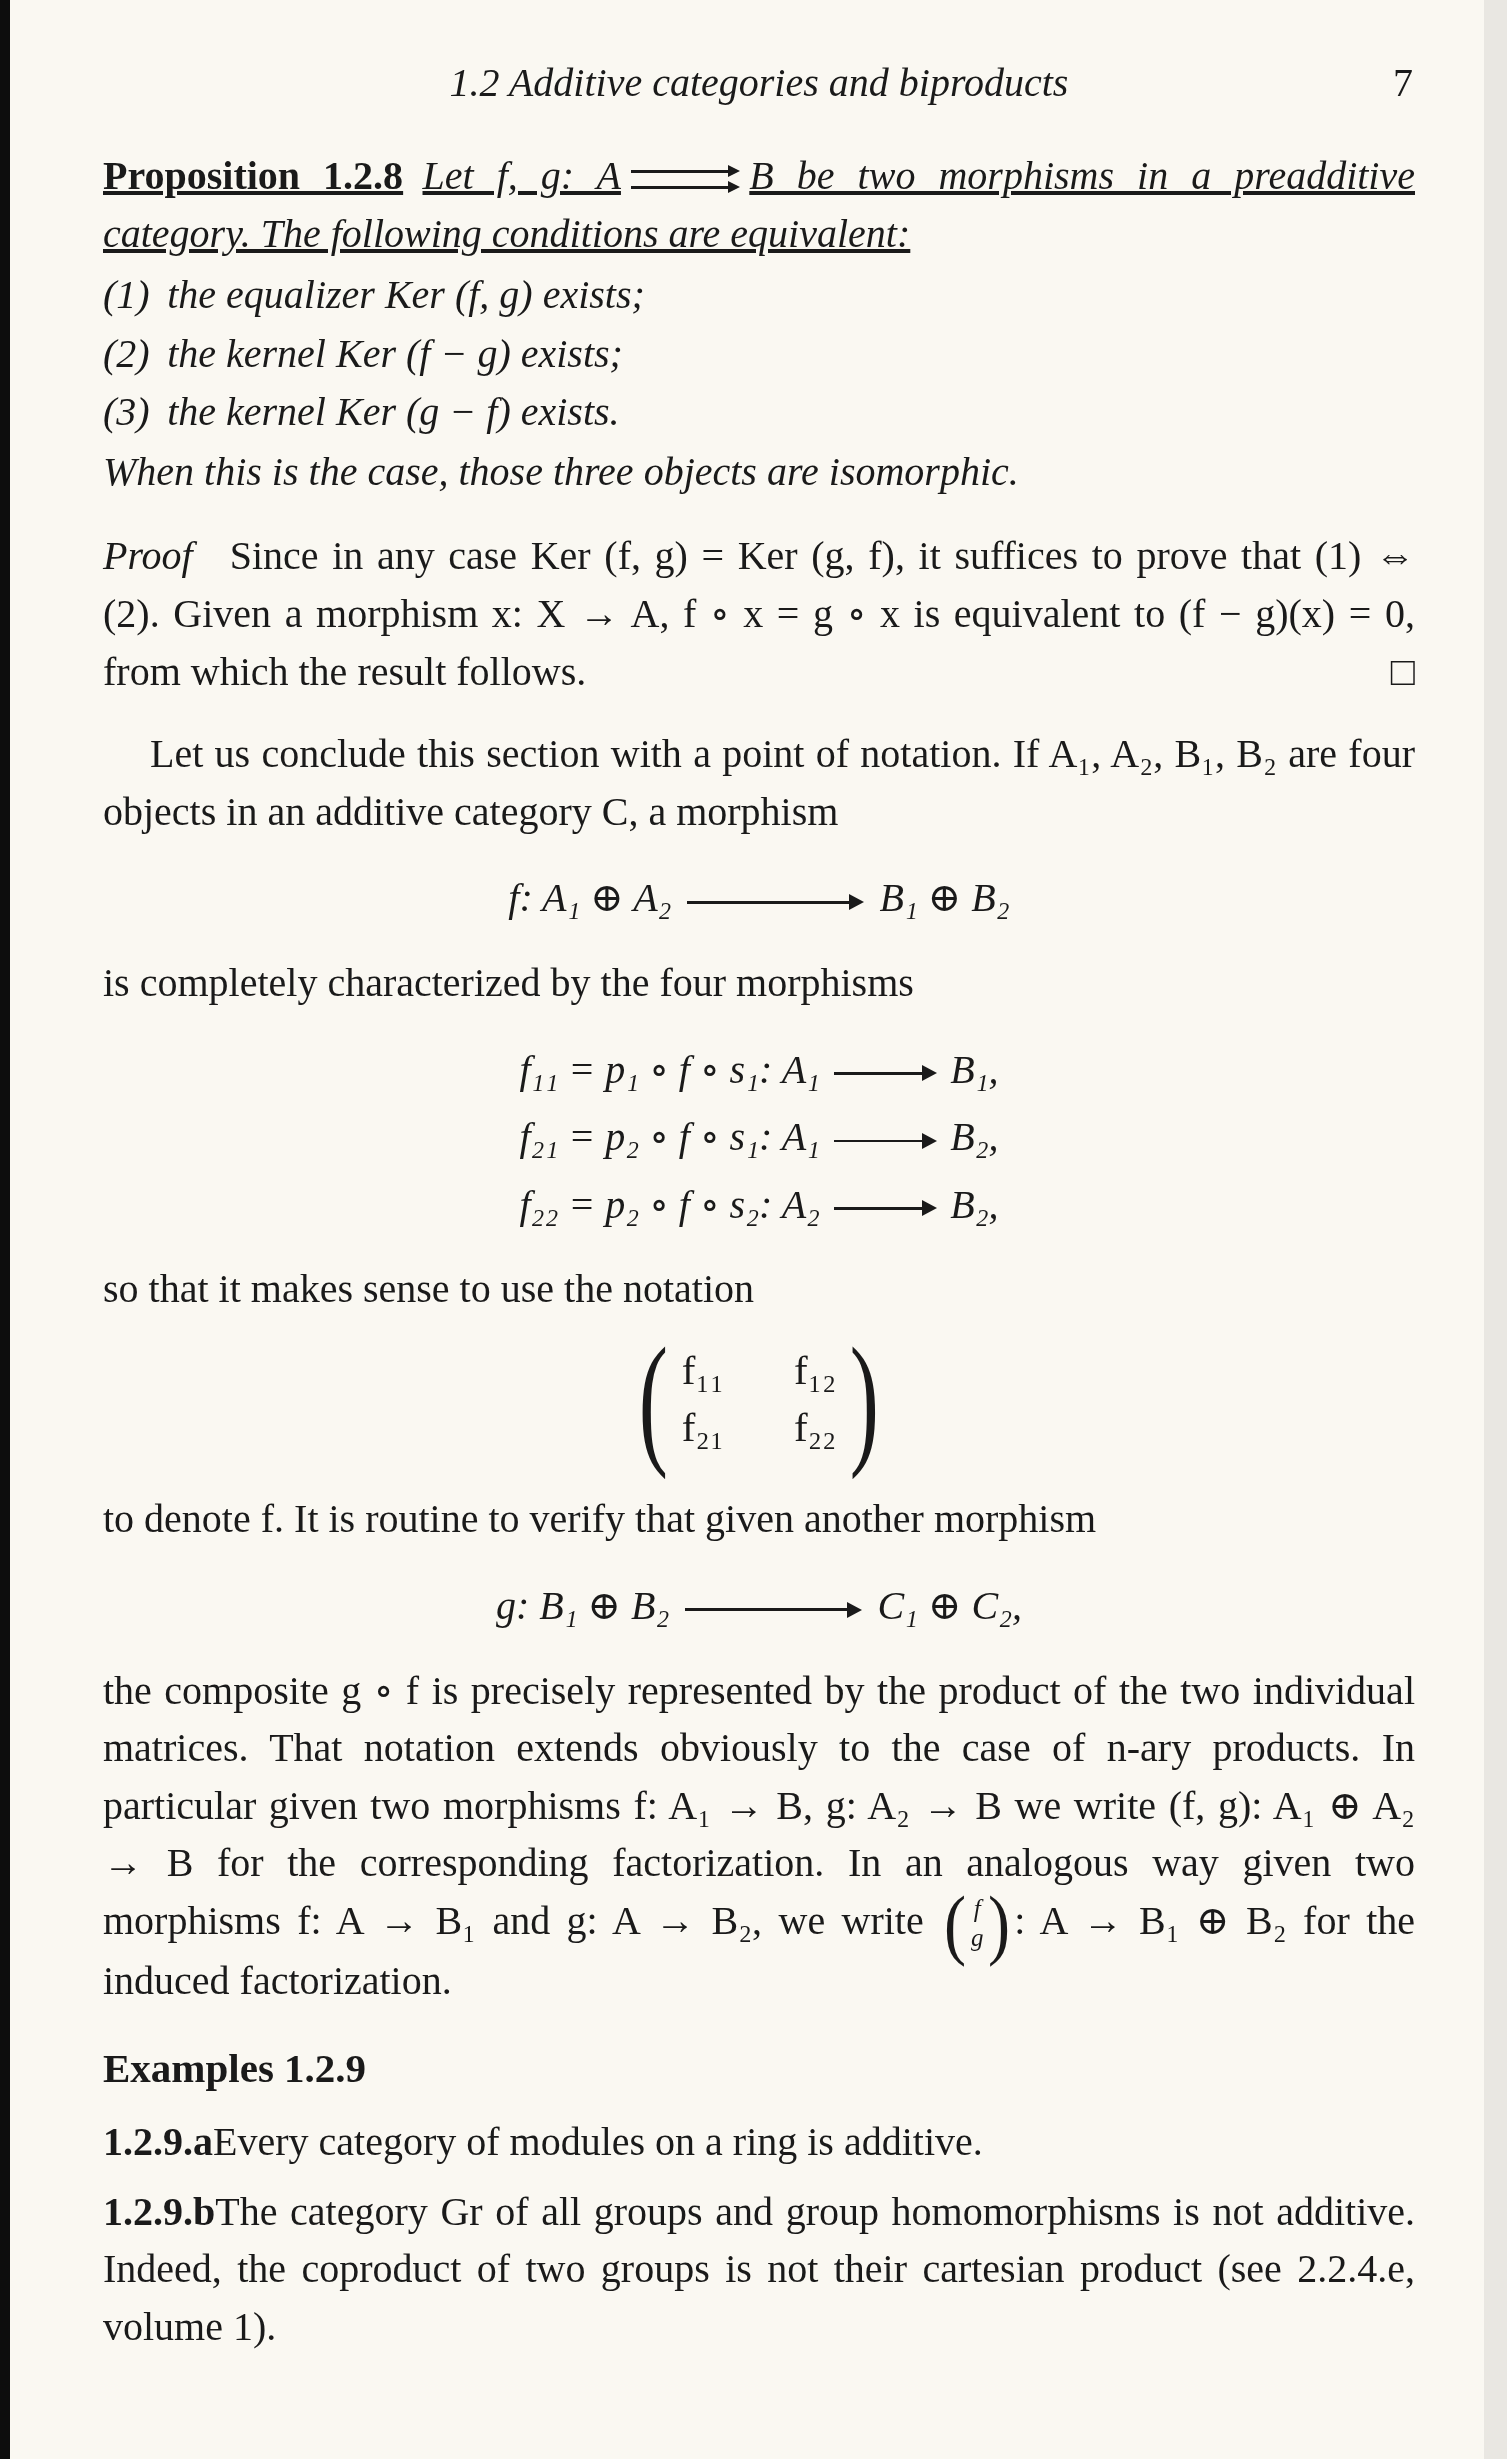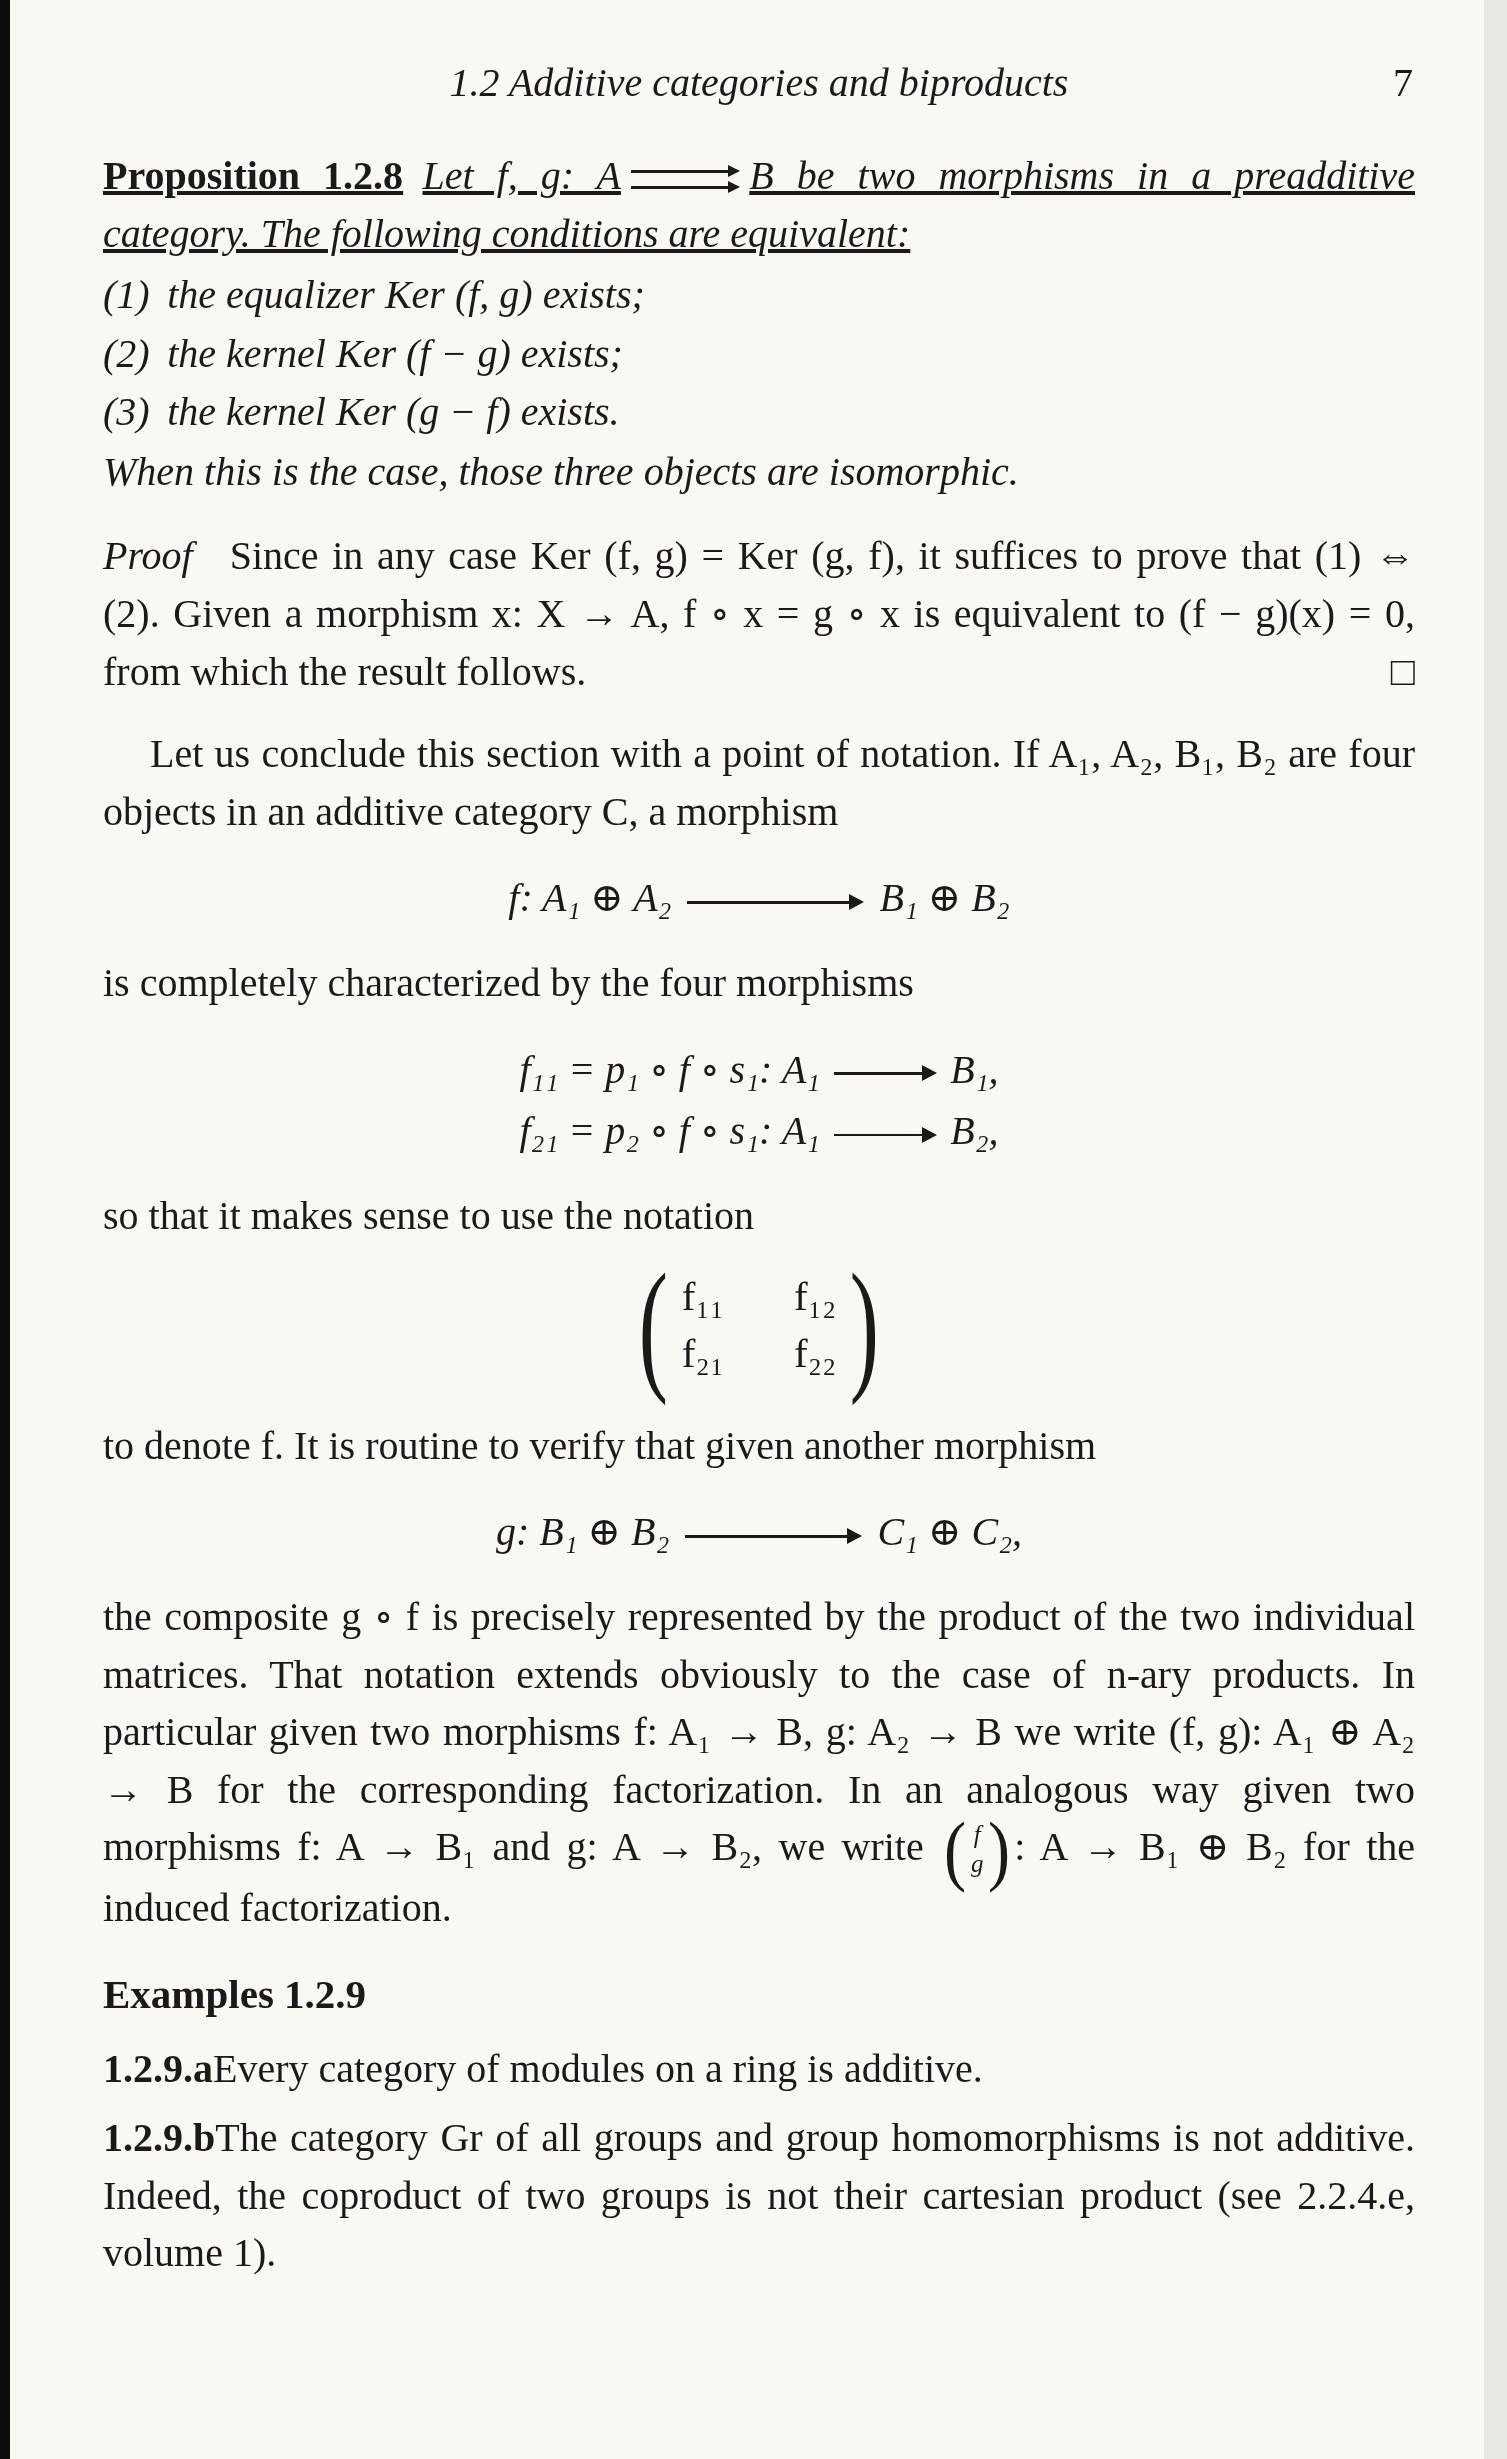--- a/index.html
+++ b/index.html
@@ -16,21 +16,21 @@
   .prop{margin-bottom:3.9px;text-decoration:underline;}
   .plabel{font-weight:700;margin-right:19.4px;}
   .plabel2{font-style:italic;margin-right:37px;}
   .list{margin:1.9px 0 1.9px 0;}
   .list-row{margin:1px 0;font-style:italic;}
   .marker{margin-right:17.5px;}
   .conclusion{font-style:italic;margin-bottom:27px;}
   .proof-para{margin-top:23px;margin-bottom:25px;}
   .indent{text-indent:47px;}
   .display{text-align:center;margin:29px 0 27px;}
-  .mline{margin:4px 0;}
+  .mline{margin:10px 0;}
   .ex-head{font-size:41px;font-weight:700;margin:29px 0 15.5px 0;}
   .ex{margin-bottom:11.6px;}
   .ex b{}
   .qed{float:right;}
   
   .arrow-line{display:inline-block;position:relative;width:116px;height:19.4px;vertical-align:-1px;}
   .arrow-line::before{content:"";position:absolute;left:0;right:12.6px;top:50%;margin-top:-1.9px;height:2.9px;background:#1a1a1a;}
   .arrow-line::after{content:"";position:absolute;right:0;top:50%;margin-top:-8.7px;width:0;height:0;
         border-top:8.7px solid transparent;border-bottom:8.7px solid transparent;border-left:15.5px solid #1a1a1a;}
   .harrow-lg{width:177px;margin:0 15.5px;}
@@ -96,20 +96,23 @@
 
     <div class="para">is completely characterized by the four morphisms</div>
 
     <div class="display">
       <div class="mline">
         <span class="i">f₁₁ = p₁ ∘ f ∘ s₁: A₁</span><span class="arrow-line harrow-md"></span><span class="i">B₁,</span>
       </div>
       <div class="mline">
         <span class="i">f₂₁ = p₂ ∘ f ∘ s₁: A₁</span><span class="arrow-line harrow-md"></span><span class="i">B₂,</span>
       </div>
+      <div class="mline">
+        <span class="i">f₂₂ = p₂ ∘ f ∘ s₂: A₂</span><span class="arrow-line harrow-md"></span><span class="i">B₂,</span>
+      </div>
     </div>
 
     <div class="para">so that it makes sense to use the notation</div>
 
     <div class="display">
       <span class="matrix">
         <span class="paren">(</span>
         <span class="mgrid">
           <span>f₁₁</span>
           <span>f₁₂</span>

